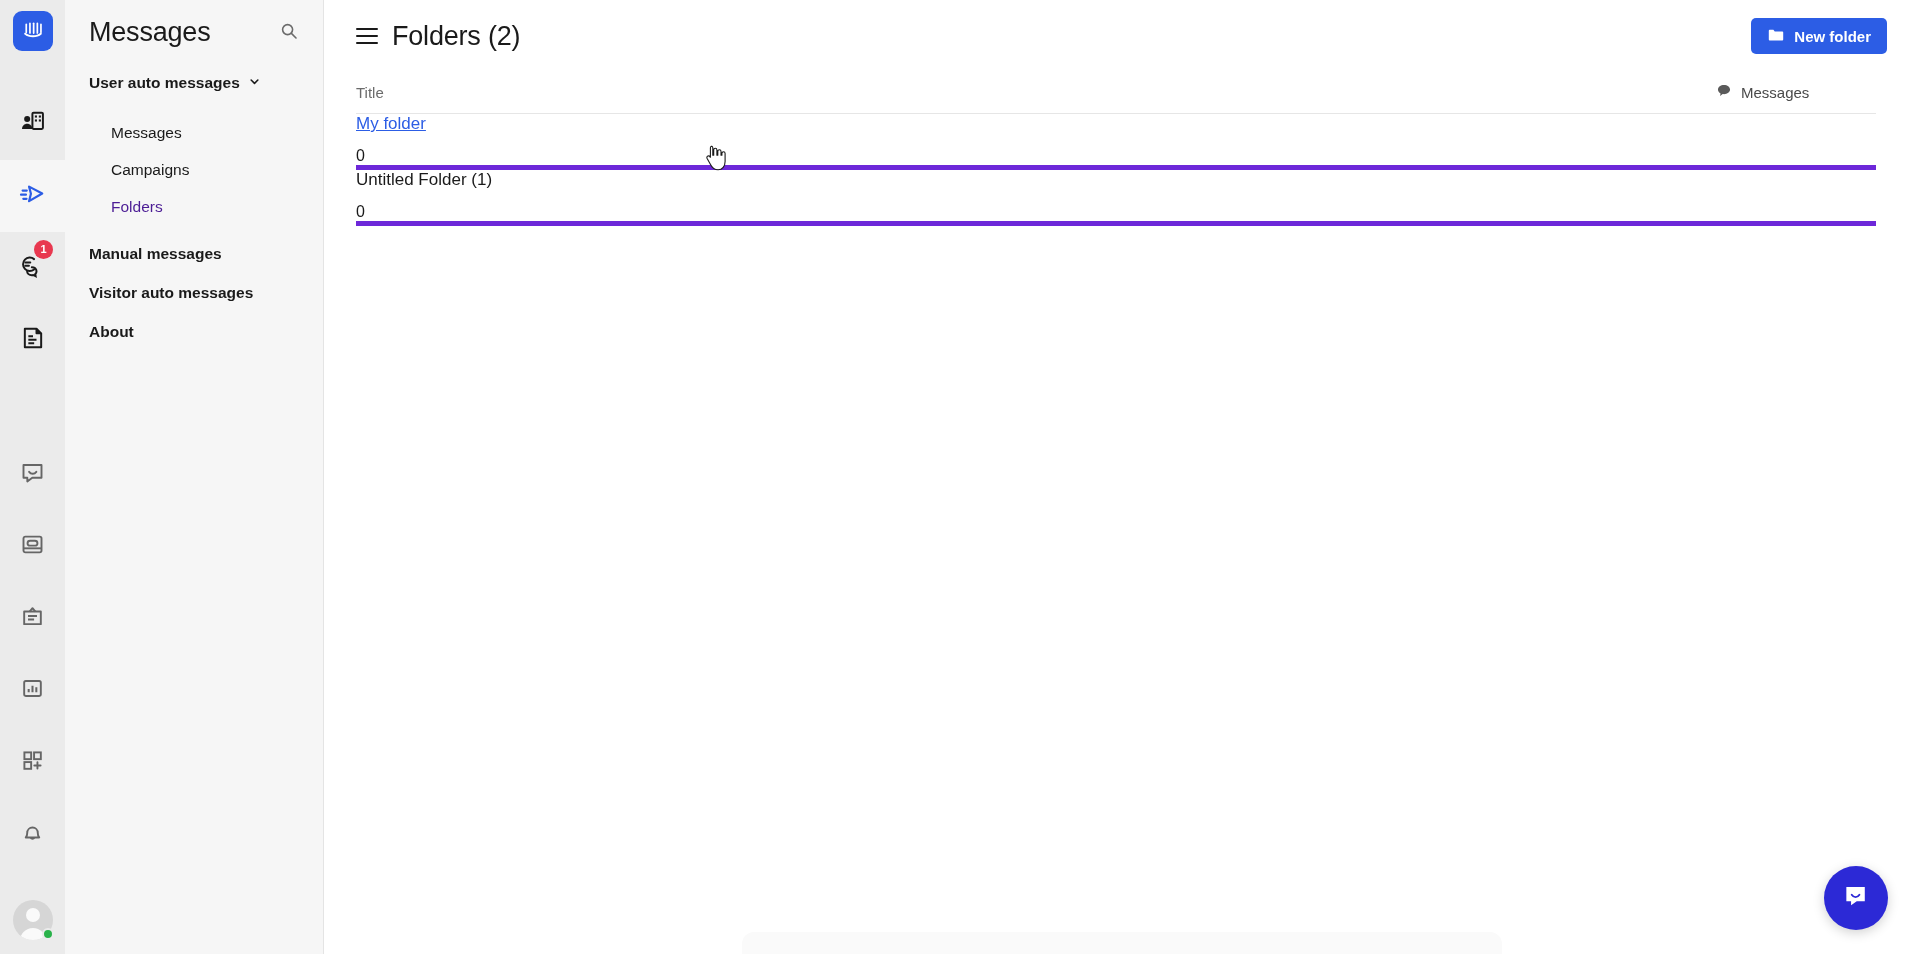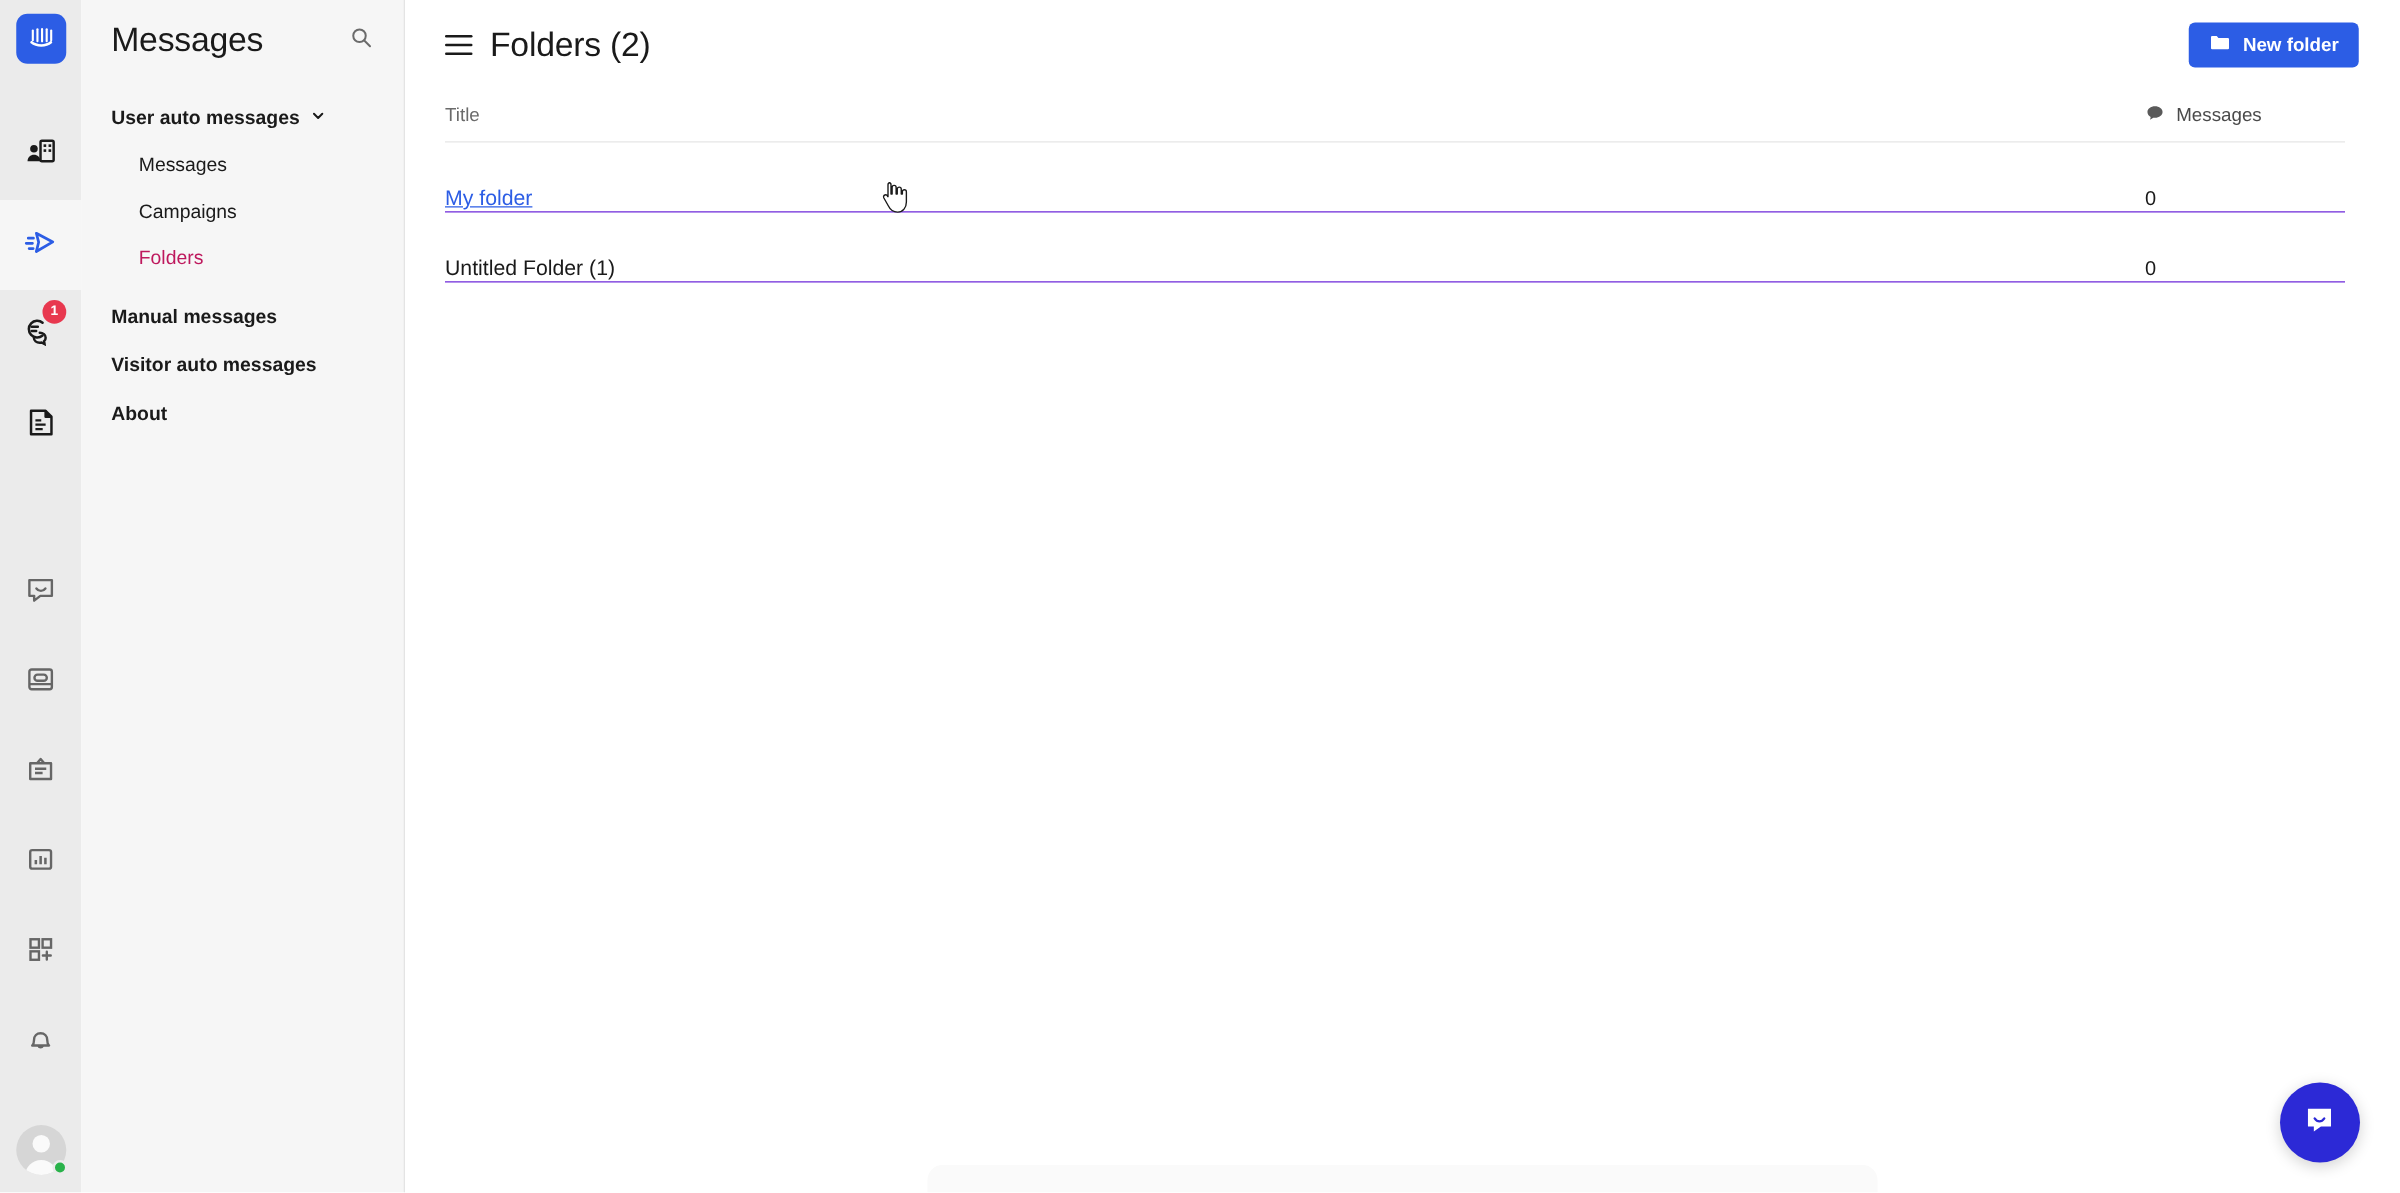--- a/index.html
+++ b/index.html
@@ -83,30 +83,30 @@
     display: flex; align-items: center; justify-content: space-between;
     padding-top: 13px; height: 52px;
   }
   .side-title {
     font-size: 27px; font-weight: 400; color: #1a1a1a;
     letter-spacing: -0.2px;
   }
   .side-search { cursor: pointer; opacity: .75; display: block; }
   .side-nav { margin-top: 22px; }
   .nav-group-head {
-    display: flex; align-items: flex-end; gap: 8px;
+    display: flex; align-items: flex-start; gap: 8px;
     font-size: 15.5px; font-weight: 700; color: #1a1a1a;
     height: 30px; cursor: pointer; margin-bottom: 10px;
   }
   .nav-sub {
     font-size: 15.5px; font-weight: 400; color: #1a1a1a;
     padding-left: 22px; height: 37px; display: flex; align-items: center;
     cursor: pointer;
   }
-  .nav-sub.active { color: #be185d; }
+  .nav-sub.active { color: #4c1d95; }
   .nav-top {
     font-size: 15.5px; font-weight: 700; color: #1a1a1a;
     height: 39px; display: flex; align-items: center; cursor: pointer;
   }
   .nav-spacer { height: 9px; }
 
   
   .main { flex: 1 1 auto; height: 954px; background: #fff; position: relative; }
   .main-head {
     height: 72px; display: flex; align-items: center;
@@ -138,23 +138,24 @@
     height: 42px;
     border-bottom: 1px solid #e6e6e6;
   }
   .th-title { font-size: 15px; color: #6b6b6b; flex: 1 1 auto; }
   .th-msgs {
     font-size: 15px; color: #4a4a4a;
     display: flex; align-items: center; gap: 9px;
     width: 160px;
   }
   .row {
-    display: flex; align-items: flex-end;
+    display: flex; align-items: flex-start;
     height: 56px;
-    border-bottom: 1px solid #6d28d9;
+    border-bottom: 5px solid #6d28d9;
+    flex-direction: column;
   }
   .cell-title { flex: 1 1 auto; font-size: 17px; color: #1a1a1a; }
   .cell-title a {
     color: #2c5de5; text-decoration: underline; cursor: pointer;
   }
   .cell-msgs { width: 160px; font-size: 16px; color: #1a1a1a; }
 
   
   .cursor {
     position: absolute; left: 381px; top: 145px;

